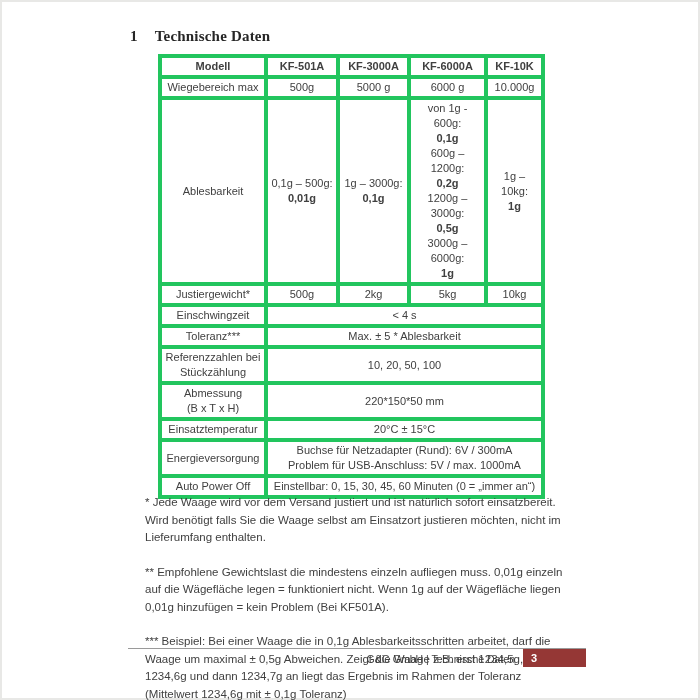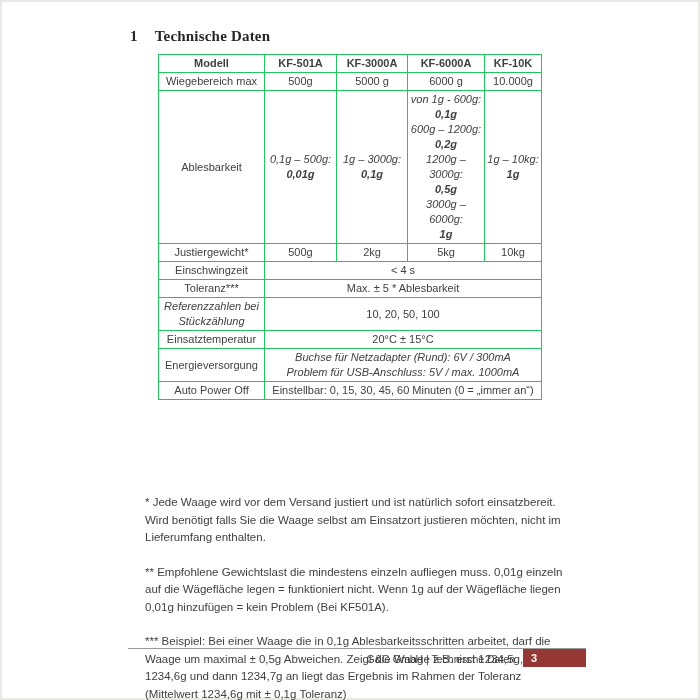--- a/index.html
+++ b/index.html
@@ -31,28 +31,28 @@
   table.spec {
     position: absolute;
     left: 158px;
     top: 54px;
     border-collapse: collapse;
     table-layout: fixed;
     font-size: 11px;
     color: #404040;
   }
   table.spec td {
-    border: 1px solid #22c55e;
+    border: 4px solid #22c55e;
     text-align: center;
     vertical-align: middle;
     padding: 1px 2px;
     line-height: 15px;
   }
   .b { font-weight: bold; }
-  .cellline { display: block; font-style: italic; }
+  .cellline { display: block; }
 
   .notes {
     position: absolute;
     left: 128px;
     top: 477px;
     width: 452px;
     font-size: 11.5px;
     line-height: 17.5px;
     color: #404040;
   }
@@ -168,20 +168,27 @@
 
     <tr>
       <td>
         <span class="cellline">Referenzzahlen bei</span>
         <span class="cellline">Stückzählung</span>
       </td>
       <td colspan="4">10, 20, 50, 100</td>
     </tr>
 
 
+    <tr>
+      <td>
+        <span class="cellline">Abmessung</span>
+        <span class="cellline">(B x T x H)</span>
+      </td>
+      <td colspan="4">220*150*50 mm</td>
+    </tr>
 
 
     <tr>
       <td>Einsatztemperatur</td>
       <td colspan="4">20°C ± 15°C</td>
     </tr>
 
 
     <tr>
       <td>Energieversorgung</td>

